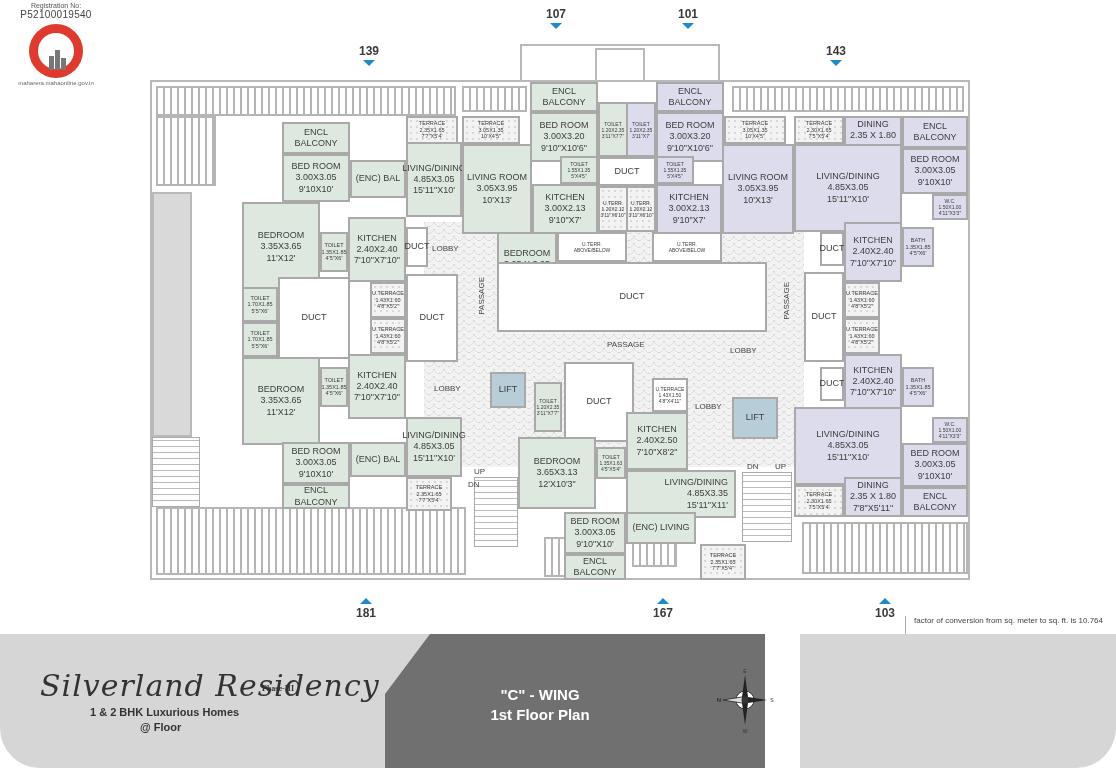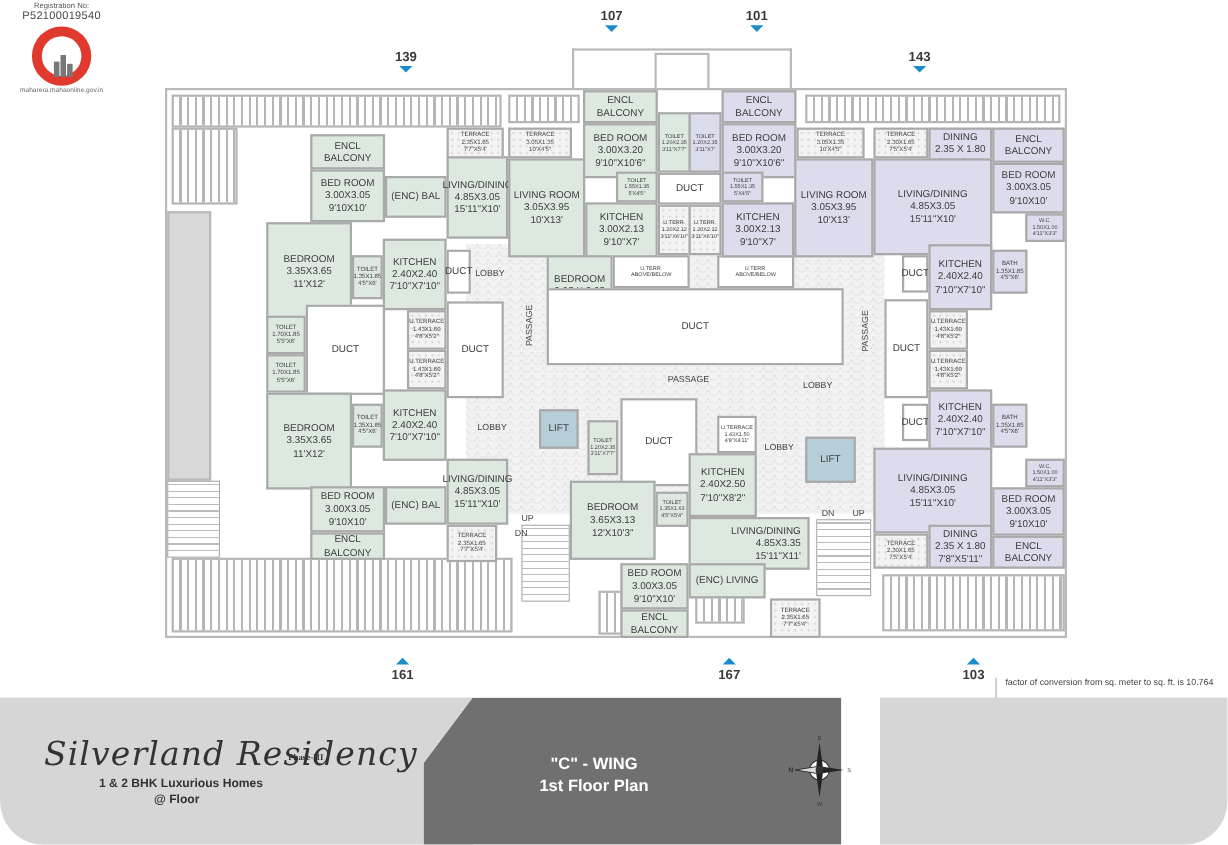--- a/index.html
+++ b/index.html
@@ -467,21 +467,21 @@
 
   <div class="abs vtext" style="left:325px;top:195px;">PASSAGE</div>
   <div class="abs vtext" style="left:630px;top:200px;">PASSAGE</div>
   <div class="label" style="left:455px;top:258px;">PASSAGE</div>
   <div class="label" style="left:578px;top:264px;">LOBBY</div>
   <div class="label" style="left:543px;top:320px;">LOBBY</div>
 </div>
 
 <div class="abs unit" style="left:346px;top:596px;">
   <div class="tri-up"></div>
-  <div class="num">161</div>
+  <div class="num">181</div>
 </div>
 <div class="abs unit" style="left:643px;top:596px;">
   <div class="tri-up"></div>
   <div class="num">167</div>
 </div>
 <div class="abs unit" style="left:865px;top:596px;">
   <div class="tri-up"></div>
   <div class="num">103</div>
 </div>
 

